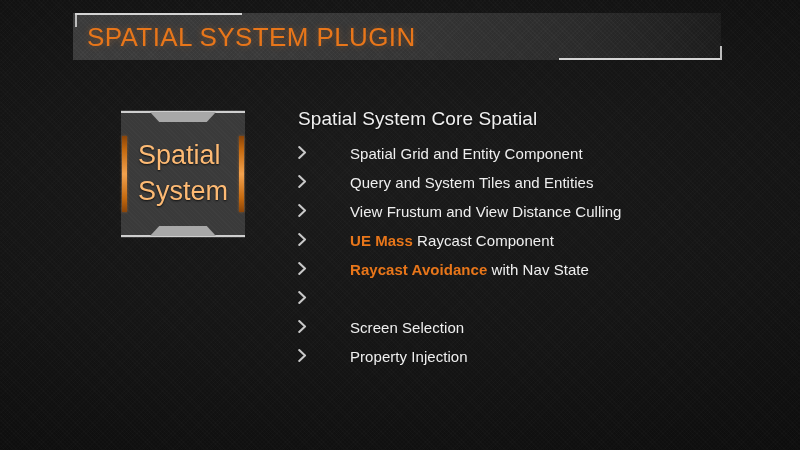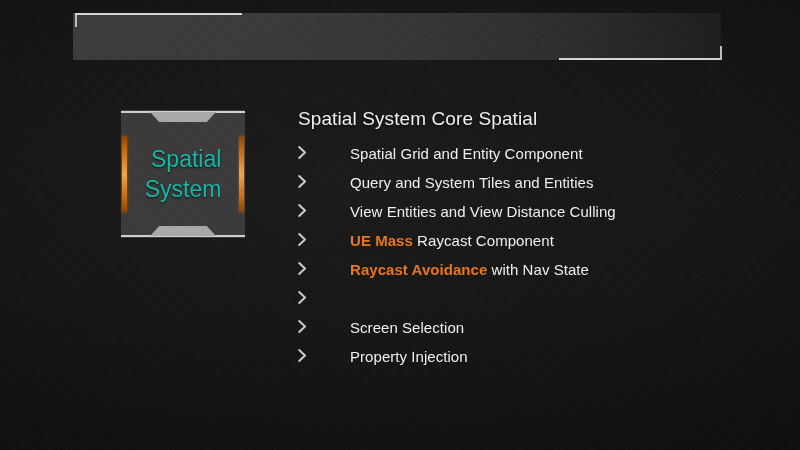--- a/index.html
+++ b/index.html
@@ -116,26 +116,26 @@
     background-image:
       repeating-linear-gradient(45deg, rgba(255,255,255,0.02) 0px, rgba(255,255,255,0.02) 1px, rgba(0,0,0,0) 1px, rgba(0,0,0,0) 3px);
   }
   .logo-label {
     position: absolute;
     inset: 0;
     display: flex;
     flex-direction: column;
     align-items: center;
     justify-content: center;
-    color: #14b8a6;
-    font-size: 23px;
+    color: #fdba74;
+    font-size: 27px;
     line-height: 1.32;
     text-shadow: 0 1px 2px rgba(0,0,0,0.75);
     white-space: pre-line;
-    text-align: right;
+    text-align: left;
   }
 
   
   .bar-left, .bar-right {
     position: absolute;
     top: 26px;
     width: 5px;
     height: 76px;
     z-index: 4;
   }
@@ -222,20 +222,21 @@
     font-weight: bold;
   }
 </style>
 </head>
 <body>
 
 <div id="slide">
 
   <div class="title-bar">
     <div class="weave"></div>
+    <div class="title-text">SPATIAL SYSTEM PLUGIN</div>
   </div>
   <div class="tb-left-tick"></div>
   <div class="tb-top-line"></div>
   <div class="tb-bottom-line"></div>
   <div class="tb-right-tick"></div>
 
   <div class="logo-box">
     <div class="inner-weave"></div>
     <div class="chev-line-top"></div>
     <div class="chev-top"></div>
@@ -265,21 +266,21 @@
             </svg>
           </span>
           <span class="bullet-text"><span>Query and System Tiles and Entities</span></span>
         </li>
         <li class="bullet-item">
           <span class="bullet-chevron">
             <svg width="9" height="13" viewBox="0 0 9 13" aria-hidden="true">
               <path d="M1.2 1.1 L7.0 6.5 L1.2 11.9" fill="none" stroke="#c9c9c9" stroke-width="2.1" stroke-linecap="round" stroke-linejoin="round"></path>
             </svg>
           </span>
-          <span class="bullet-text"><span>View Entities and View Distance Culling</span></span>
+          <span class="bullet-text"><span>View Frustum and View Distance Culling</span></span>
         </li>
         <li class="bullet-item">
           <span class="bullet-chevron">
             <svg width="9" height="13" viewBox="0 0 9 13" aria-hidden="true">
               <path d="M1.2 1.1 L7.0 6.5 L1.2 11.9" fill="none" stroke="#c9c9c9" stroke-width="2.1" stroke-linecap="round" stroke-linejoin="round"></path>
             </svg>
           </span>
           <span class="bullet-text"><span class="hl">UE Mass</span><span> Raycast Component</span></span>
         </li>
         <li class="bullet-item">

